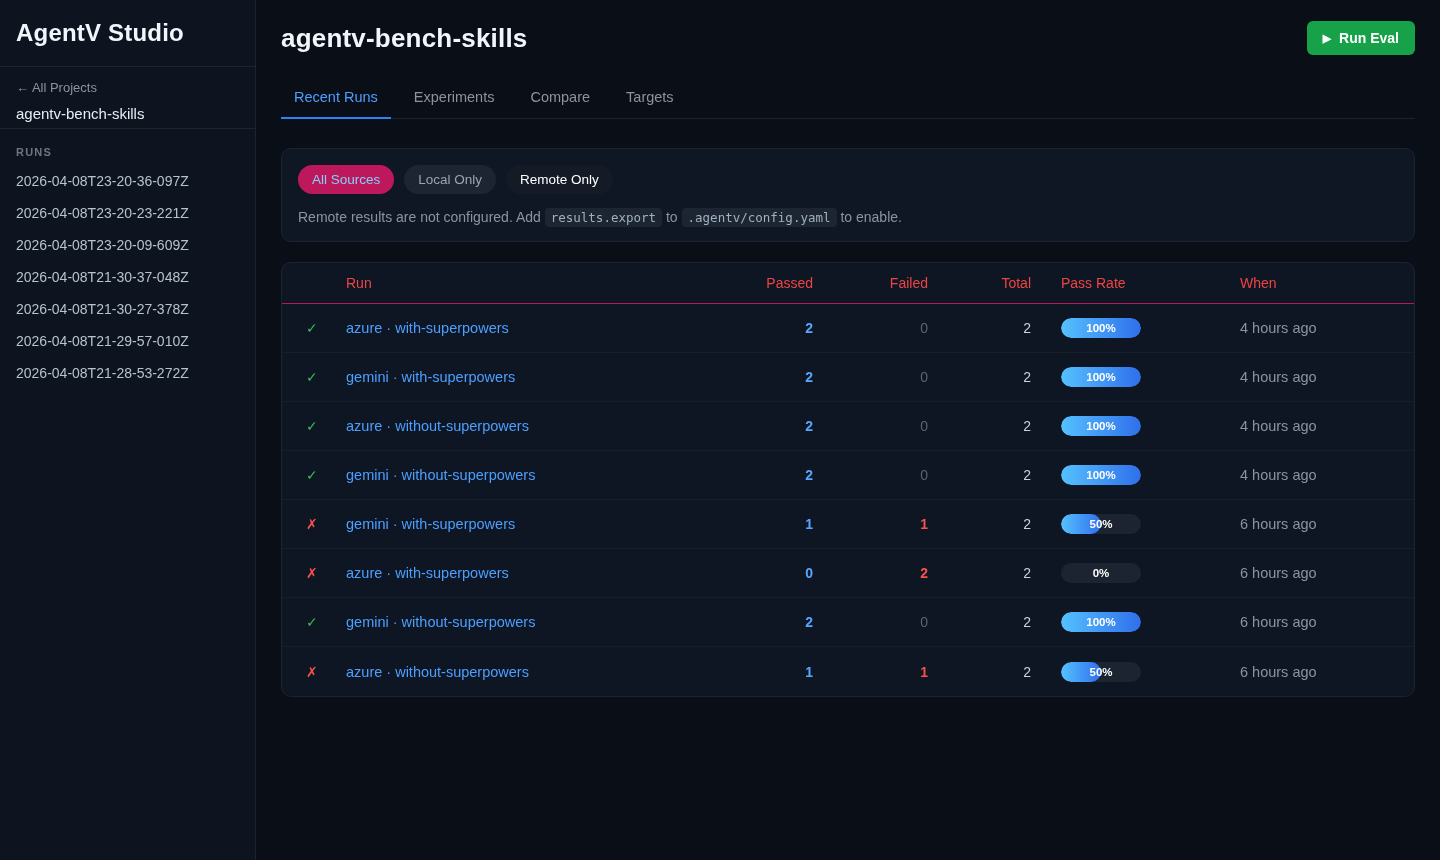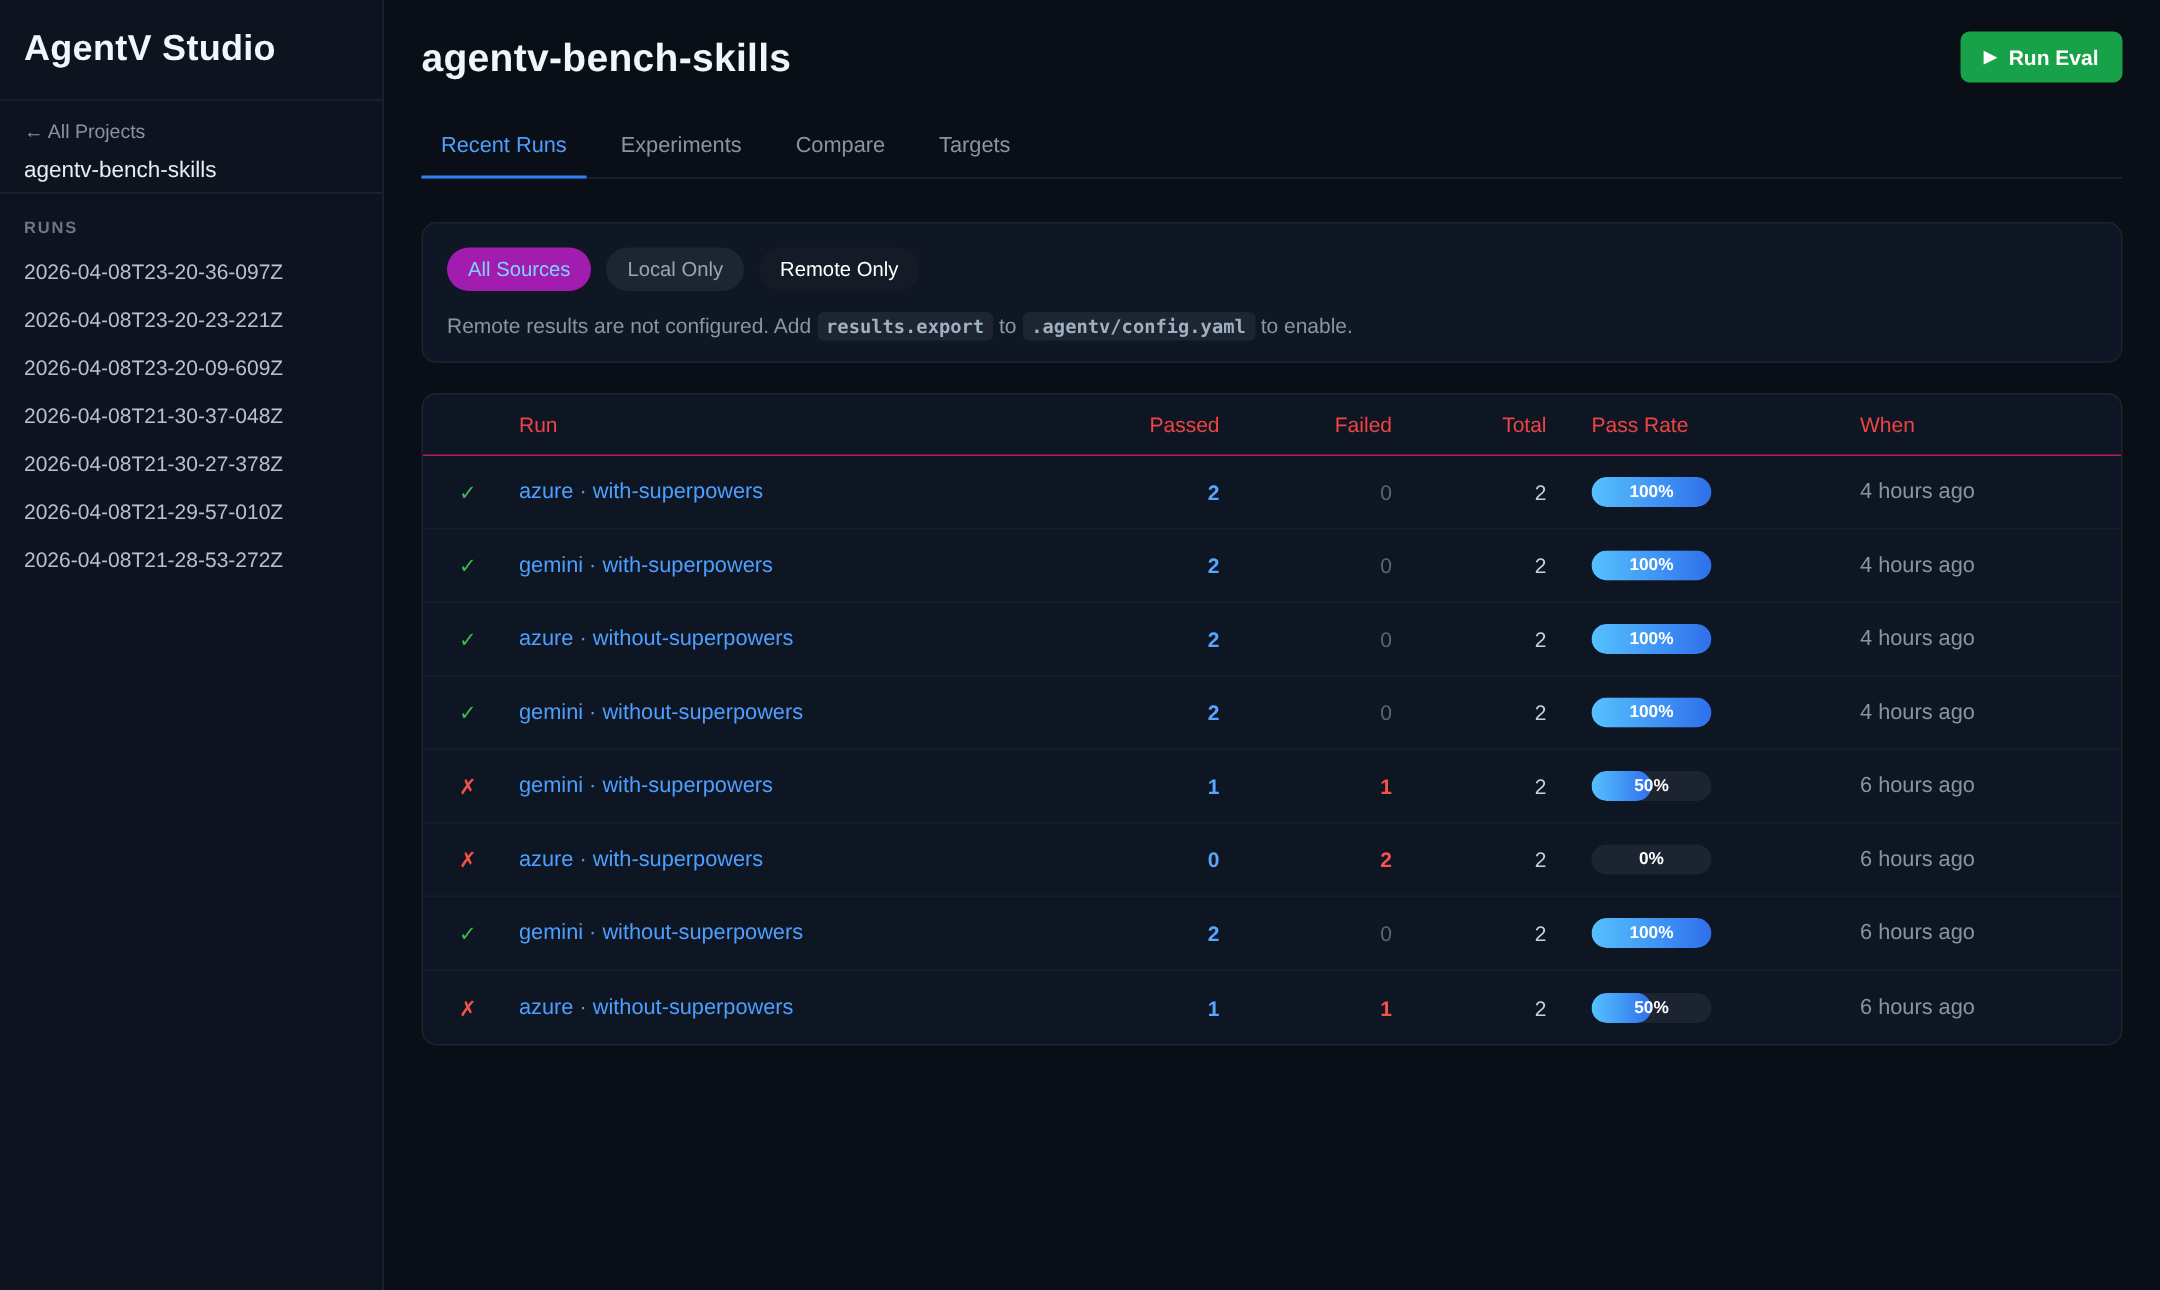--- a/index.html
+++ b/index.html
@@ -53,28 +53,28 @@
   .filter-card {
     margin-top:29px; background:#0f1724;
     border:1px solid #1b2432; border-radius:10px;
     padding:16px;
   }
   .pills { display:flex; gap:10px; }
   .pill {
     border:none; border-radius:16px; padding:7px 14px;
     font-size:13.5px; font-family:"Liberation Sans", sans-serif; cursor:pointer;
   }
-  .pill.active { background:#a21caf; color:#7dd3fc; }
+  .pill.active { background:#be185d; color:#7dd3fc; }
   .pill.default { background:#1c2531; color:#9aa4b2; }
   .pill.disabled { background:#141b26; color:#ffffff; cursor:default; }
   .notice { margin-top:15px; font-size:14px; color:#8b949e; }
   .code {
     font-family:"DejaVu Sans Mono", monospace;
     background:#1c2531; color:#9fb0c0;
-    padding:2px 6px; border-radius:4px; font-size:12.5px;font-weight:bold;
+    padding:2px 6px; border-radius:4px; font-size:12.5px;
   }
 
   
   .table-card {
     margin-top:20px; background:#0e1623;
     border:1px solid #1b2432; border-radius:10px;
     overflow:hidden;
   }
   .trow {
     display:grid;

